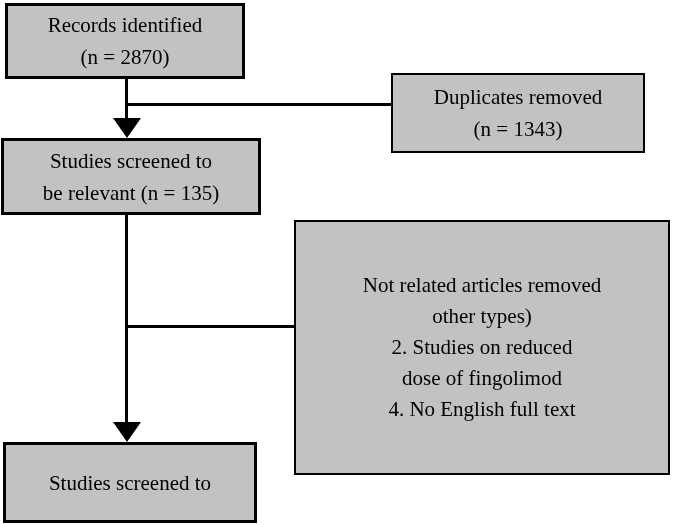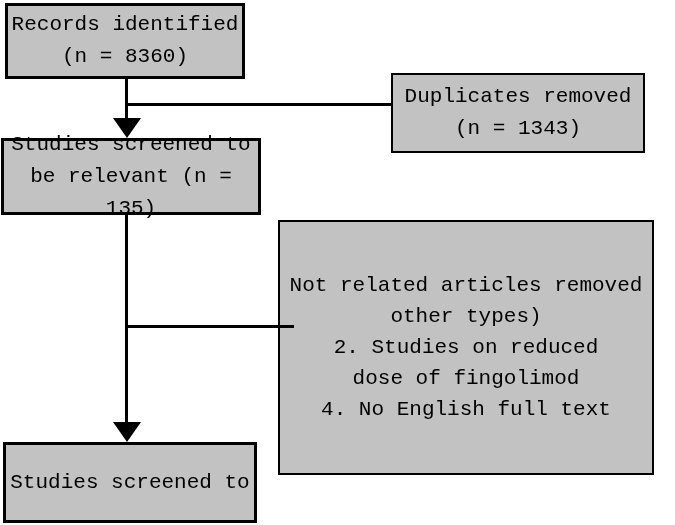--- a/index.html
+++ b/index.html
@@ -9,40 +9,40 @@
     --canvas_bg: #ffffff;
     --text: #000000;
   }
   * { margin: 0; padding: 0; box-sizing: border-box; }
   html, body { background: #ffffff; }
   .canvas {
     position: relative;
     width: 675px;
     height: 525px;
     background: var(--canvas_bg);
-    font-family: Liberation Mono, monospace;
+    font-family: Liberation Serif, serif;
     color: var(--text);
     overflow: hidden;
   }
   .box {
     position: absolute;
     background: var(--box_fill);
     border: 3px solid var(--box_border);
     display: flex;
     flex-direction: column;
     justify-content: center;
     text-align: center;
     font-size: 21px;
     line-height: 32px;
   }
   .box--thin { border-width: 2px; }
   #box-records     { left: 5px;   top: 3px;   width: 240px; height: 76px; }
   #box-duplicates  { left: 391px; top: 73px;  width: 254px; height: 80px; }
   #box-screened135 { left: 1px;   top: 138px; width: 260px; height: 77px; }
-  #box-notrelated  { left: 278px; top: 220px; width: 376px; height: 255px; line-height: 31px; }
+  #box-notrelated  { left: 294px; top: 220px; width: 376px; height: 255px; line-height: 31px; }
   #box-screened4   { left: 3px;   top: 442px; width: 254px; height: 81px; }
   .vline, .hline {
     position: absolute;
     background: var(--connector);
   }
   #vline-1 { left: 125px; top: 79px;  width: 3px;  height: 41px; }
   #hline-1 { left: 127px; top: 103px; width: 264px; height: 3px; }
   #vline-2 { left: 125px; top: 215px; width: 3px;  height: 209px; }
   #hline-2 { left: 127px; top: 325px; width: 167px; height: 3px; }
   .arrowhead-down {
@@ -55,21 +55,21 @@
   #arrow-1 { left: 113px; top: 118px; }
   #arrow-2 { left: 113px; top: 422px; }
 </style>
 </head>
 <body>
 
 <div class="canvas">
 
   <div class="box" id="box-records">
     <div>Records identified</div>
-    <div>(n = 8360)</div>
+    <div>(n = 2870)</div>
   </div>
 
   <div class="box box--thin" id="box-duplicates">
     <div>Duplicates removed</div>
     <div>(n = 1343)</div>
   </div>
 
   <div class="box" id="box-screened135">
     <div>Studies screened to</div>
     <div>be relevant (n = 135)</div>

